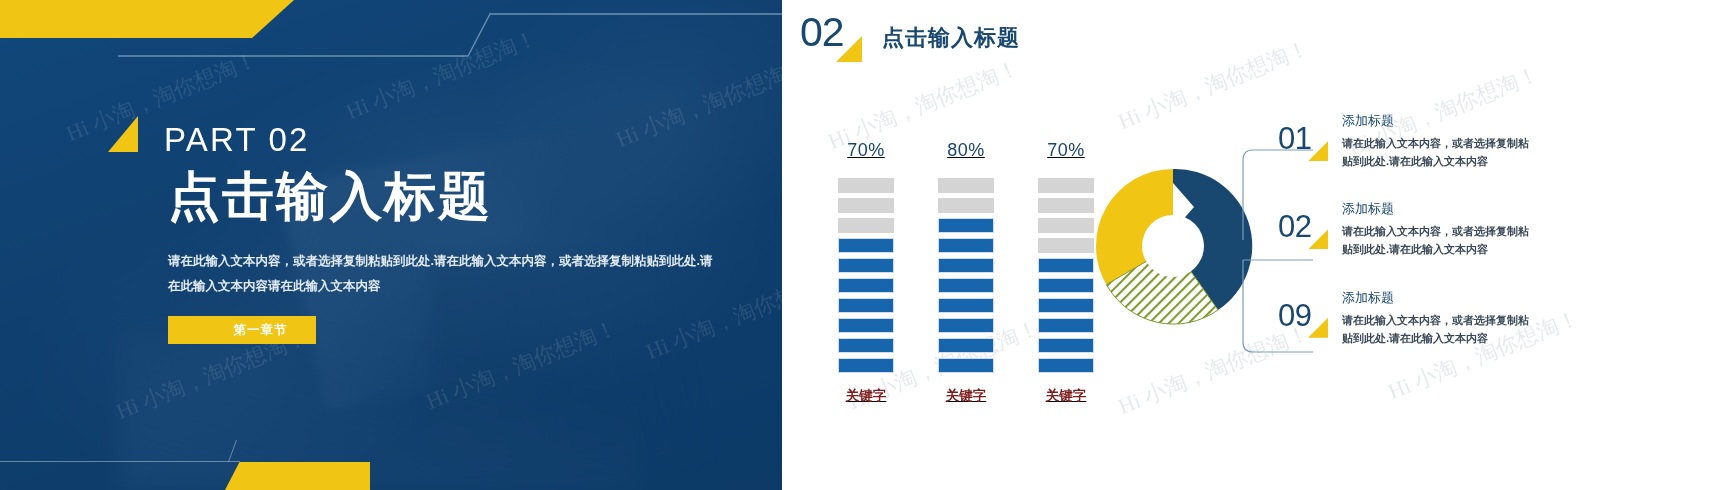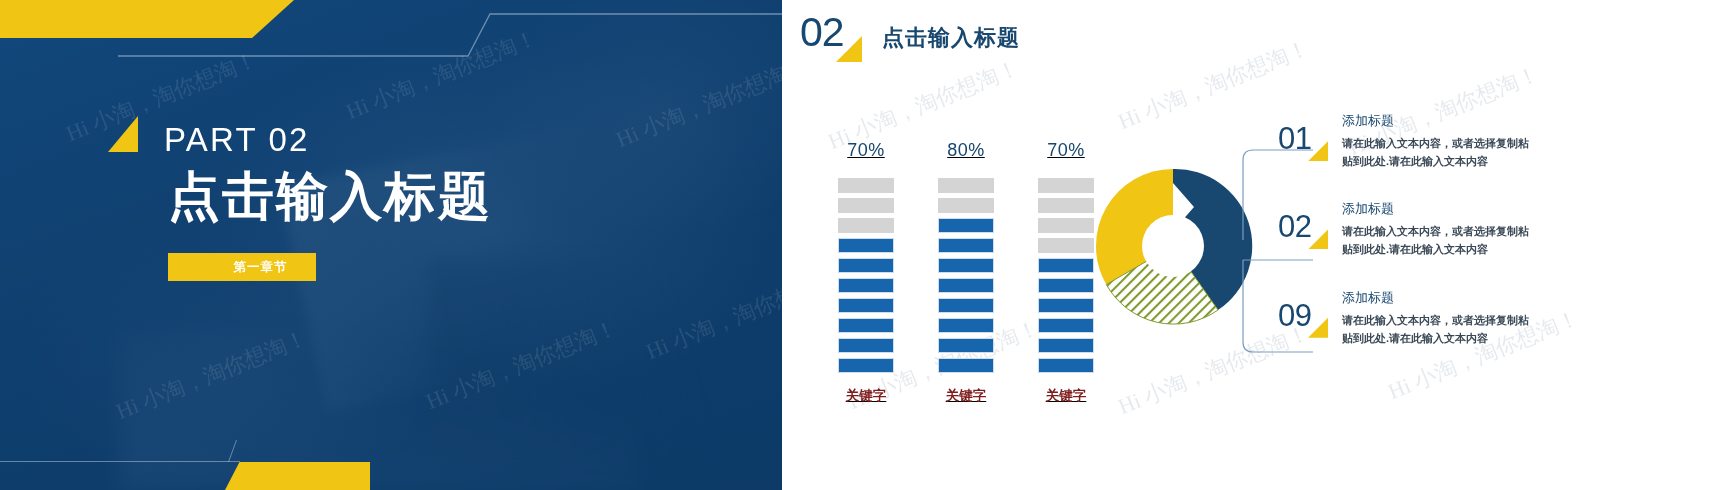--- a/index.html
+++ b/index.html
@@ -83,21 +83,21 @@
   }
   .main-title {
     font-size:52px; font-weight:bold; color:#ffffff;
     letter-spacing:2px; line-height:1.18; margin-top:10px;
   }
   .body-text {
     margin-top:22px; width:550px;
     font-size:12.5px; line-height:1.95; color:#e3ecf5; font-weight:bold;
   }
   .cta-btn {
-    margin-top:26px; width:148px; height:28px;
+    margin-top:18px; width:148px; height:28px;
     background:#f0c513; color:#ffffff;
     display:flex; align-items:center; justify-content:center;
     font-size:12.5px; font-weight:bold; letter-spacing:1px;
     border:none; cursor:pointer;padding-left:37px;
   }
 
   
   .wm {
     position:absolute; color:rgba(255,255,255,.10);
     font-size:22px; transform:rotate(-22deg); white-space:nowrap;
@@ -182,20 +182,21 @@
     <div class="wm" style="left:110px;top:360px;">Hi 小淘，淘你想淘！</div>
     <div class="wm" style="left:420px;top:350px;">Hi 小淘，淘你想淘！</div>
     <div class="wm" style="left:640px;top:300px;">Hi 小淘，淘你想淘！</div>
 
     <div class="left-content">
       <div class="part-row">
         <div class="yellow-tri"></div>
         <div class="part-label">PART 02</div>
       </div>
       <div class="main-title">点击输入标题</div>
+      <div class="body-text">请在此输入文本内容，或者选择复制粘贴到此处.请在此输入文本内容，或者选择复制粘贴到此处.请在此输入文本内容请在此输入文本内容</div>
       <button class="cta-btn">第一章节</button>
     </div>
 
     <div class="bottom-line"></div>
     <div class="bottom-line2"></div>
     <div class="yellow-bottom"></div>
   </div>
 
   <div class="right">
 

